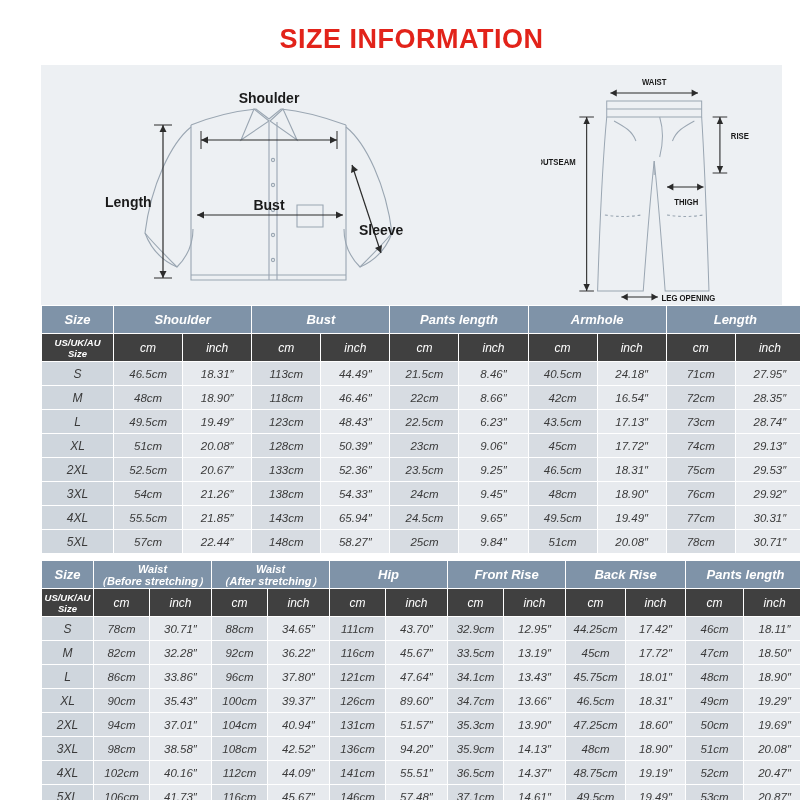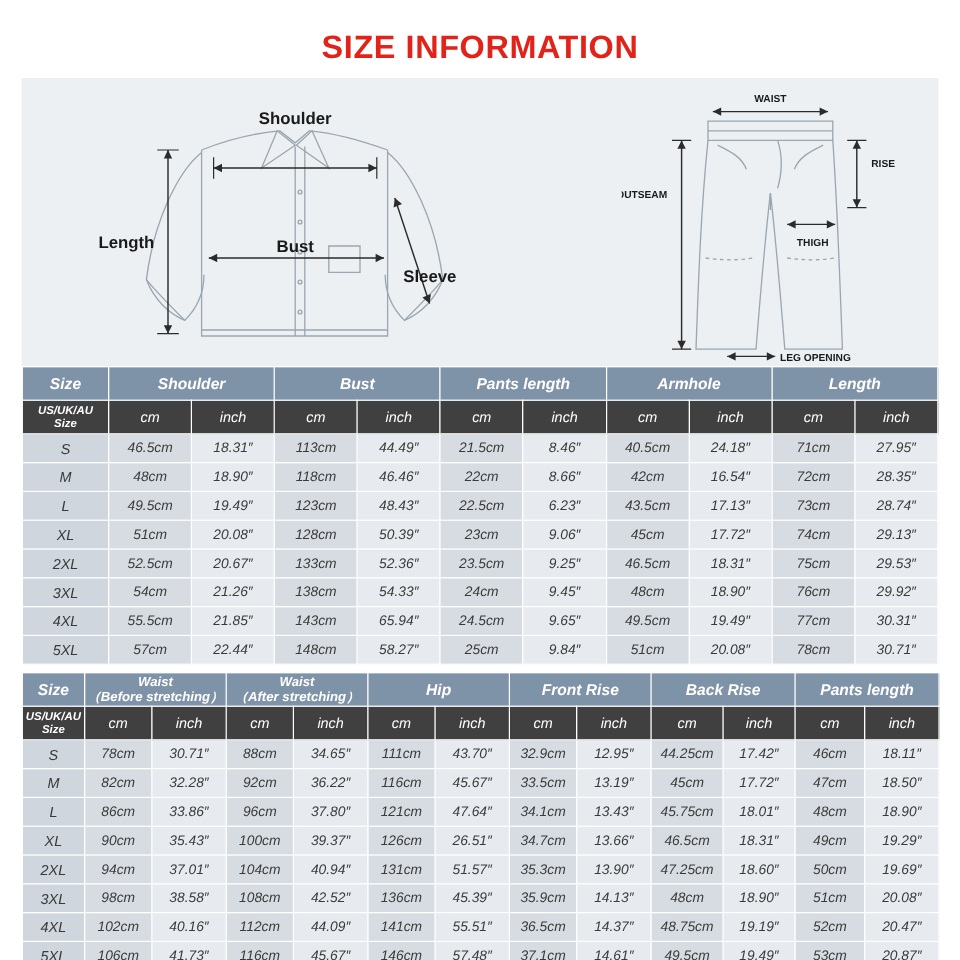--- a/index.html
+++ b/index.html
@@ -4,21 +4,21 @@
 <style>
   * { box-sizing: border-box; }
   html, body { margin: 0; padding: 0; }
   body {
     width: 800px;
     height: 800px;
     background: #ffffff;
     font-family: "Liberation Sans", sans-serif;
     overflow: hidden;
   }
-  .page { width: 800px; height: 800px; position: relative; }
+  .page { width: 800px; height: 800px; position: relative; padding-left: 23px; }
 
   .title {
     text-align: center;
     font-size: 27px;
     font-weight: bold;
     color: #e2231a;
     letter-spacing: 0.5px;
     padding-top: 24px;
     padding-bottom: 10px;
     font-family: "Liberation Sans", sans-serif;
@@ -444,21 +444,21 @@
         <td class="cell-a">48cm</td>
         <td class="cell-b">18.90″</td>
       </tr>
       <tr>
         <td class="sizecell">XL</td>
         <td class="cell-a">90cm</td>
         <td class="cell-b">35.43″</td>
         <td class="cell-a">100cm</td>
         <td class="cell-b">39.37″</td>
         <td class="cell-a">126cm</td>
-        <td class="cell-b">26.51″</td>
+        <td class="cell-b">89.60″</td>
         <td class="cell-a">34.7cm</td>
         <td class="cell-b">13.66″</td>
         <td class="cell-a">46.5cm</td>
         <td class="cell-b">18.31″</td>
         <td class="cell-a">49cm</td>
         <td class="cell-b">19.29″</td>
       </tr>
       <tr>
         <td class="sizecell">2XL</td>
         <td class="cell-a">94cm</td>
@@ -474,21 +474,21 @@
         <td class="cell-a">50cm</td>
         <td class="cell-b">19.69″</td>
       </tr>
       <tr>
         <td class="sizecell">3XL</td>
         <td class="cell-a">98cm</td>
         <td class="cell-b">38.58″</td>
         <td class="cell-a">108cm</td>
         <td class="cell-b">42.52″</td>
         <td class="cell-a">136cm</td>
-        <td class="cell-b">45.39″</td>
+        <td class="cell-b">94.20″</td>
         <td class="cell-a">35.9cm</td>
         <td class="cell-b">14.13″</td>
         <td class="cell-a">48cm</td>
         <td class="cell-b">18.90″</td>
         <td class="cell-a">51cm</td>
         <td class="cell-b">20.08″</td>
       </tr>
       <tr>
         <td class="sizecell">4XL</td>
         <td class="cell-a">102cm</td>

